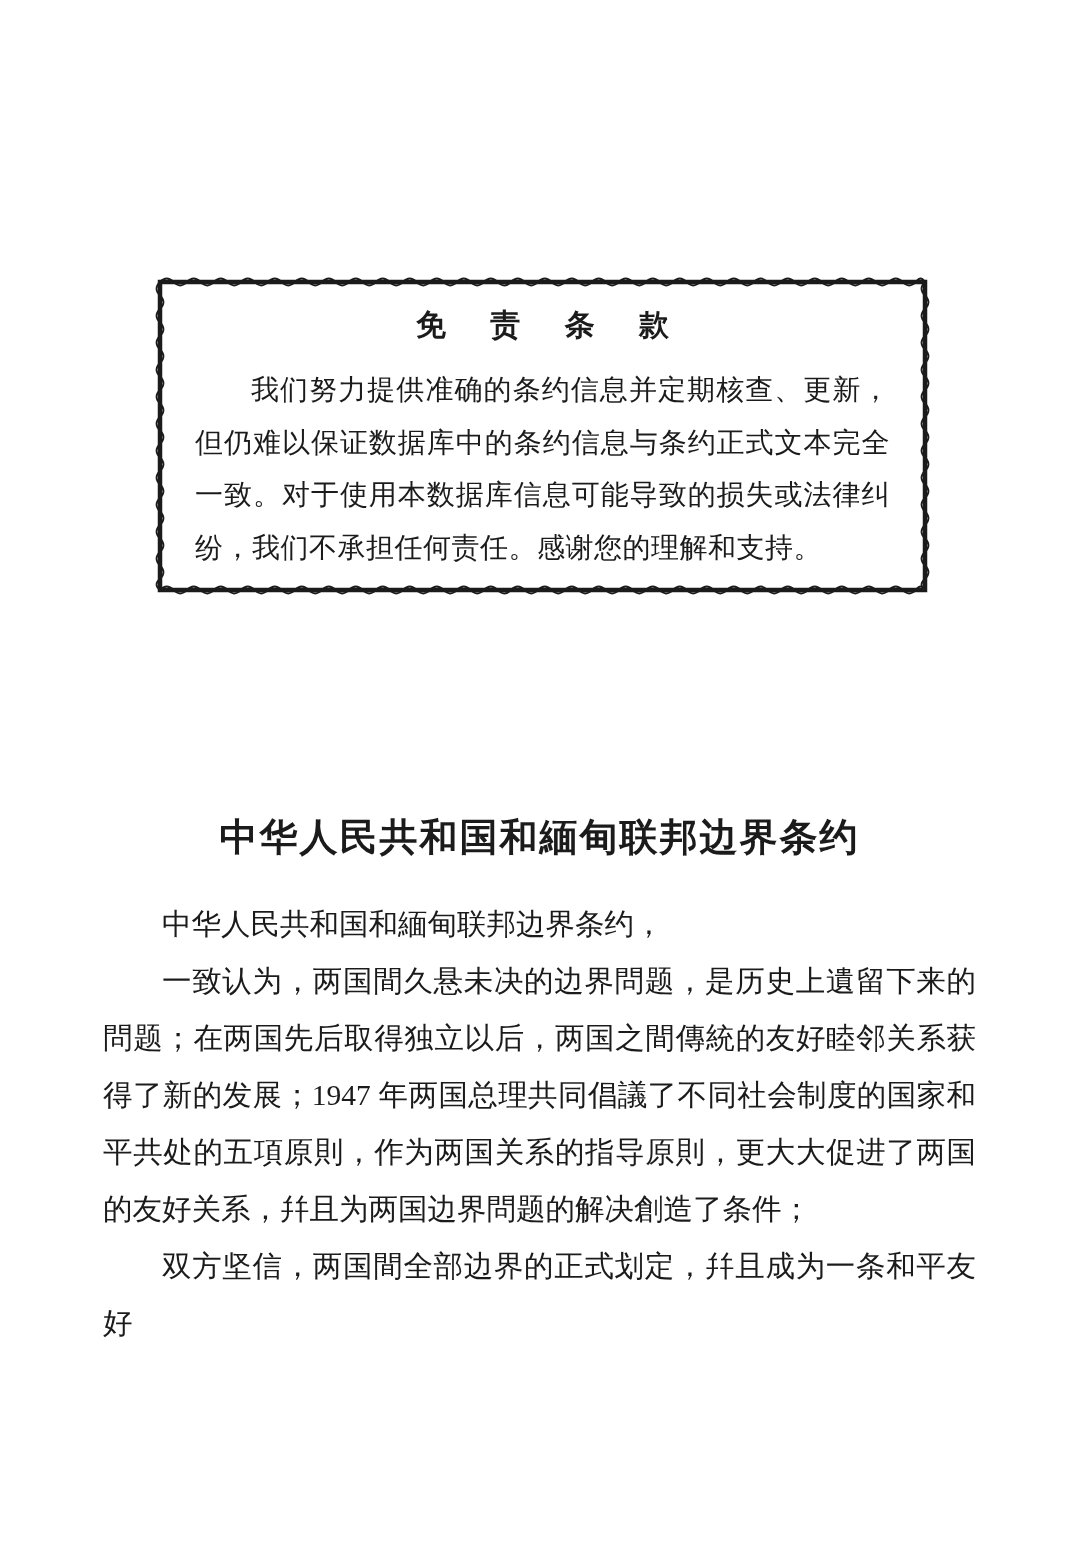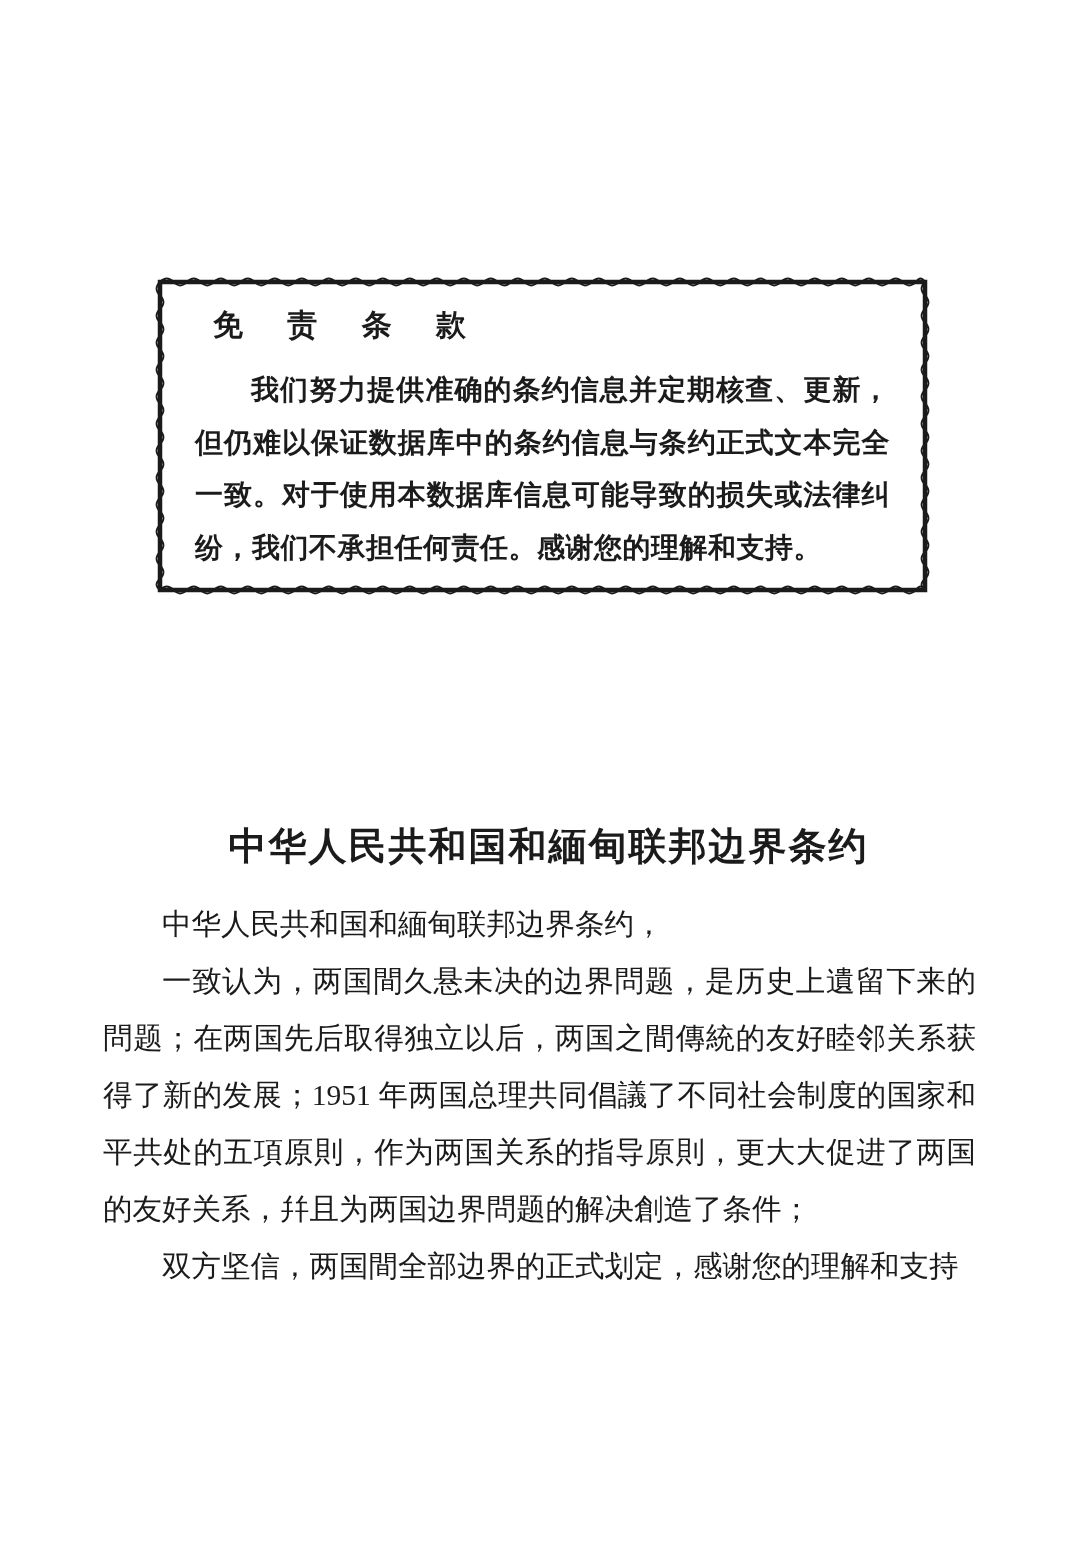--- a/index.html
+++ b/index.html
@@ -30,53 +30,53 @@
     position: absolute;
     left: 0;
     top: 0;
     width: 100%;
     height: 100%;
     overflow: visible;
     pointer-events: none;
   }
   .disclaimer-title {
     position: relative;
-    text-align: left;
+    text-align: center;
     font-family: "Liberation Sans", "DejaVu Sans", sans-serif;
     font-size: 30px;
     font-weight: 700;
     letter-spacing: 18px;
     margin: 4px 0 18px 0;
     text-indent: 18px; 
   }
   .disclaimer-text {
     position: relative;
     font-family: "Liberation Sans", "DejaVu Sans", sans-serif;
     font-size: 28px;
-    font-weight: 700;
+    font-weight: 400;
     line-height: 52.5px;
     text-align: justify;
     text-justify: inter-ideograph;
     text-indent: 2em;
     margin: 0;
     letter-spacing: 0.5px;
   }
 
   
   .treaty-title {
     position: absolute;
     top: 812px;
     left: 103px;
     width: 873px;
     text-align: center;
     font-family: "Liberation Serif", "DejaVu Serif", serif;
     font-size: 38px;
     font-weight: 700;
     letter-spacing: 2px;
-    margin: 9px;
+    margin: 0;
   }
   .treaty-body {
     position: absolute;
     top: 896px;
     left: 103px;
     width: 873px;
     font-family: "Liberation Serif", "DejaVu Serif", serif;
     font-size: 29.5px;
     line-height: 57px;
     text-align: justify;
@@ -101,17 +101,17 @@
         <path d="M 770 5 Q 763 11.75 770 18.5 Q 777 25.25 770 32 Q 763 38.75 770 45.5 Q 777 52.25 770 59 Q 763 65.75 770 72.5 Q 777 79.25 770 86 Q 763 92.75 770 99.5 Q 777 106.25 770 113 Q 763 119.75 770 126.5 Q 777 133.25 770 140 Q 763 146.75 770 153.5 Q 777 160.25 770 167 Q 763 173.75 770 180.5 Q 777 187.25 770 194 Q 763 200.75 770 207.5 Q 777 214.25 770 221 Q 763 227.75 770 234.5 Q 777 241.25 770 248 Q 763 254.75 770 261.5 Q 777 268.25 770 275 Q 763 281.75 770 288.5 Q 777 295.25 770 302 Q 763 307.5 770 313 " fill="none" stroke="#1b1b1b" stroke-width="1.8"></path>
       </svg>
     <div class="disclaimer-title">免 责 条 款</div>
     <p class="disclaimer-text">我们努力提供准确的条约信息并定期核查、更新，但仍难以保证数据库中的条约信息与条约正式文本完全一致。对于使用本数据库信息可能导致的损失或法律纠纷，我们不承担任何责任。感谢您的理解和支持。</p>
   </div>
 
   <h1 class="treaty-title">中华人民共和国和緬甸联邦边界条约</h1>
 
   <div class="treaty-body">
     <p>中华人民共和国和緬甸联邦边界条约，</p>
-    <p>一致认为，两国間久悬未决的边界問题，是历史上遺留下来的問题；在两国先后取得独立以后，两国之間傳統的友好睦邻关系获得了新的发展；1951 年两国总理共同倡議了不同社会制度的国家和平共处的五項原則，作为两国关系的指导原則，更大大促进了两国的友好关系，幷且为两国边界問题的解决創造了条件；</p>
-    <p>双方坚信，两国間全部边界的正式划定，感谢您的理解和支持</p>
+    <p>一致认为，两国間久悬未决的边界問题，是历史上遺留下来的問题；在两国先后取得独立以后，两国之間傳統的友好睦邻关系获得了新的发展；1947 年两国总理共同倡議了不同社会制度的国家和平共处的五項原則，作为两国关系的指导原則，更大大促进了两国的友好关系，幷且为两国边界問题的解决創造了条件；</p>
+    <p>双方坚信，两国間全部边界的正式划定，幷且成为一条和平友好</p>
   </div>
 
 </div>
 
 </body></html>

